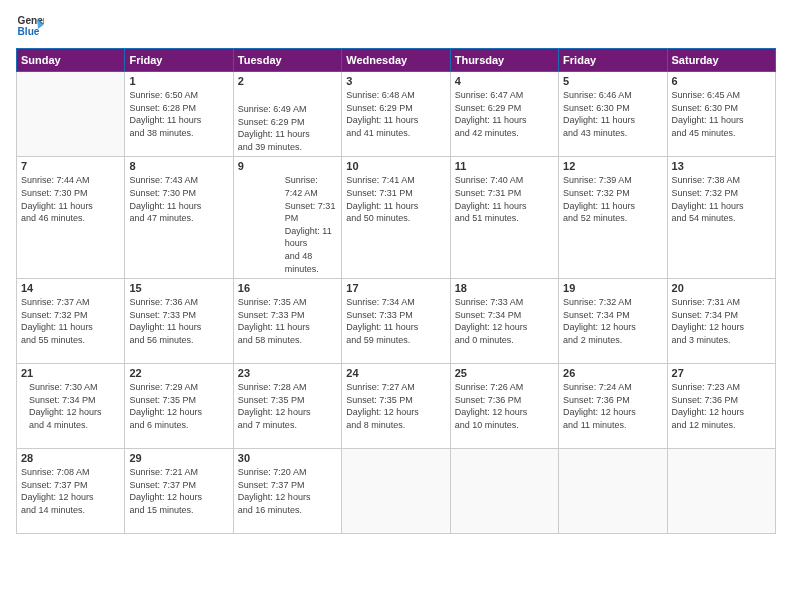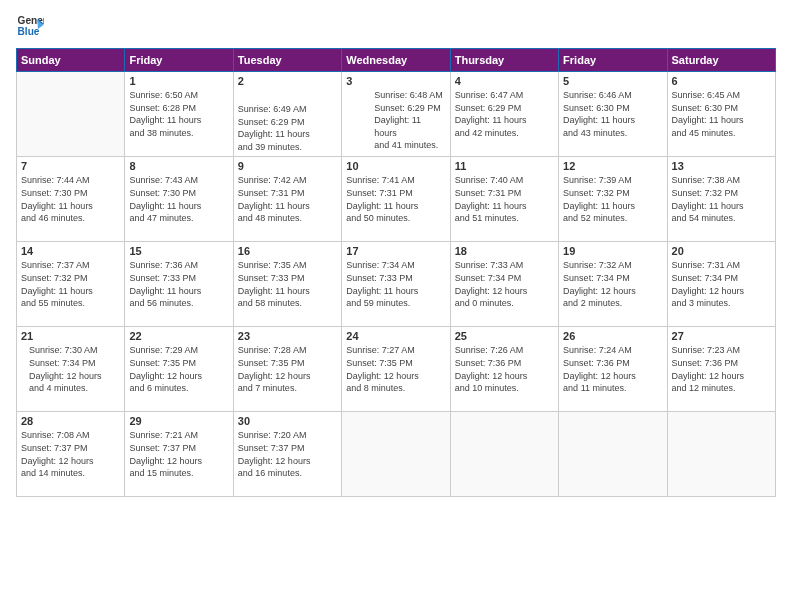--- a/index.html
+++ b/index.html
@@ -124,21 +124,21 @@
           </td>
           <td>
             <span class="day-num">2</span>
             <div class="cell-text" style="white-space: pre-line; margin-top: 16px;">Sunrise: 6:49 AM
 Sunset: 6:29 PM
 Daylight: 11 hours
 and 39 minutes.</div>
           </td>
           <td>
             <span class="day-num">3</span>
-            <div class="cell-text" style="white-space: pre-line; margin-left: 28px;">Sunrise: 6:48 AM
+            <div class="cell-text" style="white-space: pre-line;">Sunrise: 6:48 AM
 Sunset: 6:29 PM
 Daylight: 11 hours
 and 41 minutes.</div>
           </td>
           <td>
             <span class="day-num">4</span>
             <div class="cell-text" style="white-space: pre-line;">Sunrise: 6:47 AM
 Sunset: 6:29 PM
 Daylight: 11 hours
 and 42 minutes.</div>
@@ -168,21 +168,21 @@
           </td>
           <td>
             <span class="day-num">8</span>
             <div class="cell-text" style="white-space: pre-line;">Sunrise: 7:43 AM
 Sunset: 7:30 PM
 Daylight: 11 hours
 and 47 minutes.</div>
           </td>
           <td>
             <span class="day-num">9</span>
-            <div class="cell-text" style="white-space: pre-line;">Sunrise: 7:42 AM
+            <div class="cell-text" style="white-space: pre-line; margin-left: 47px;">Sunrise: 7:42 AM
 Sunset: 7:31 PM
 Daylight: 11 hours
 and 48 minutes.</div>
           </td>
           <td>
             <span class="day-num">10</span>
             <div class="cell-text" style="white-space: pre-line;">Sunrise: 7:41 AM
 Sunset: 7:31 PM
 Daylight: 11 hours
 and 50 minutes.</div>

